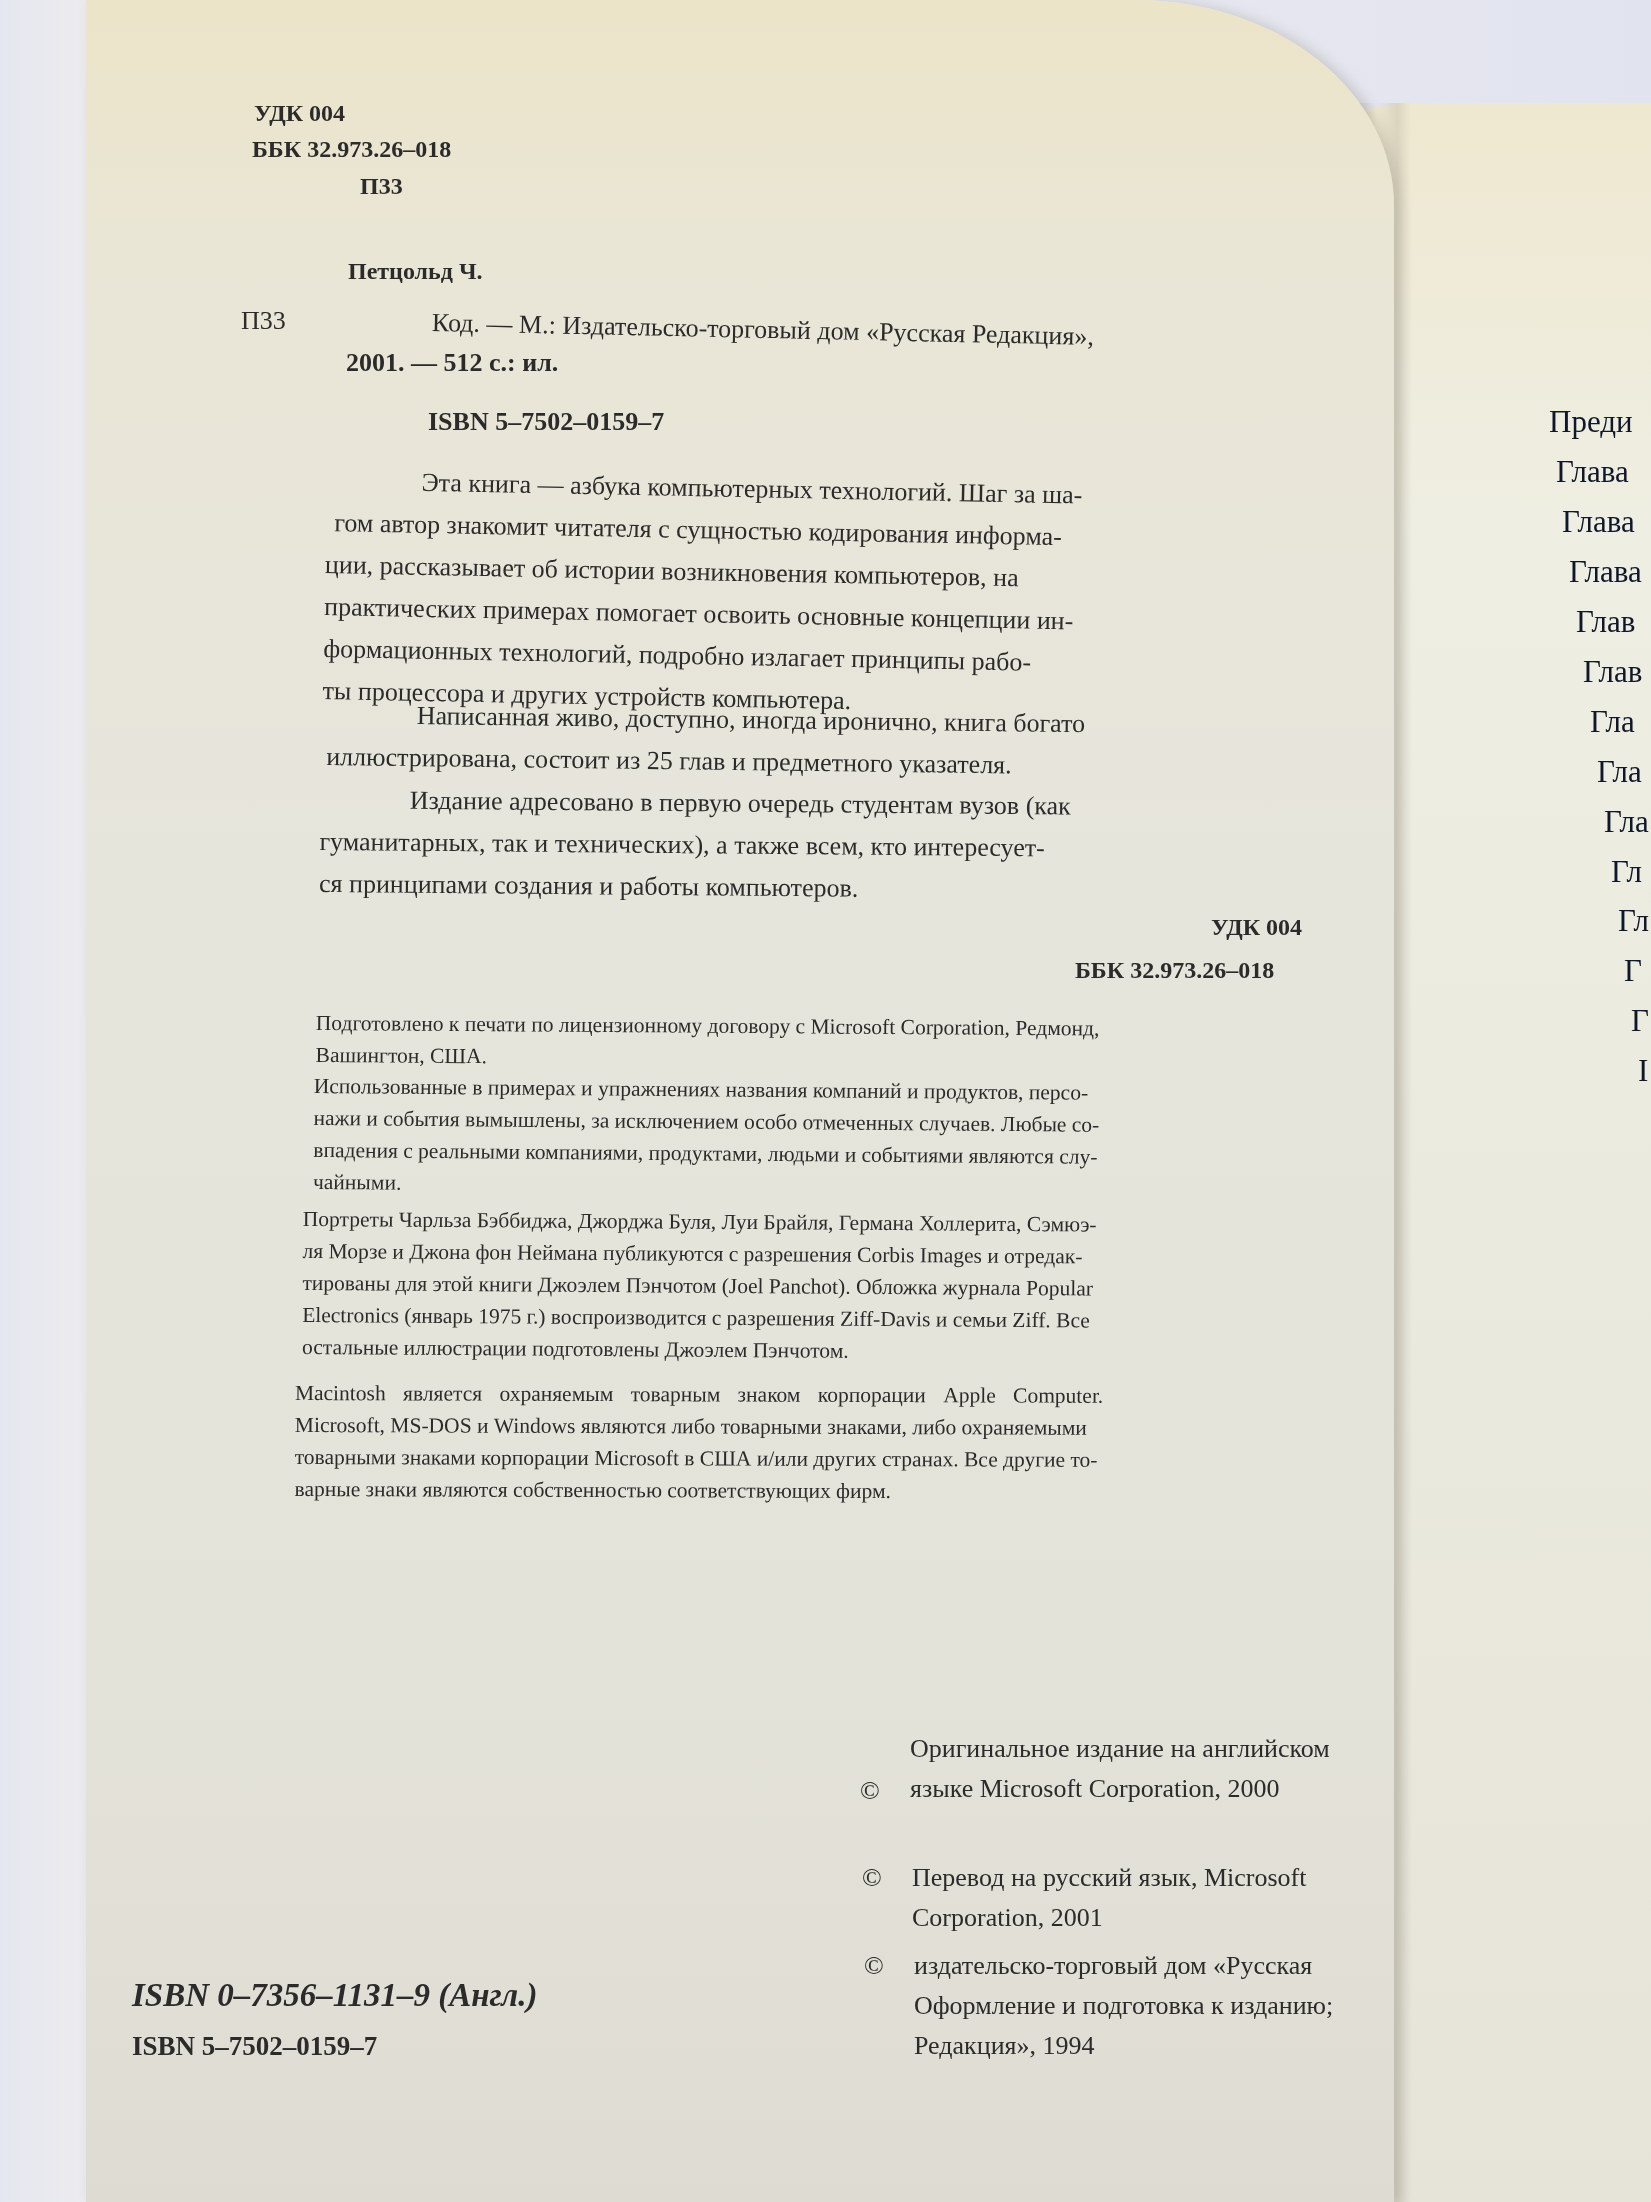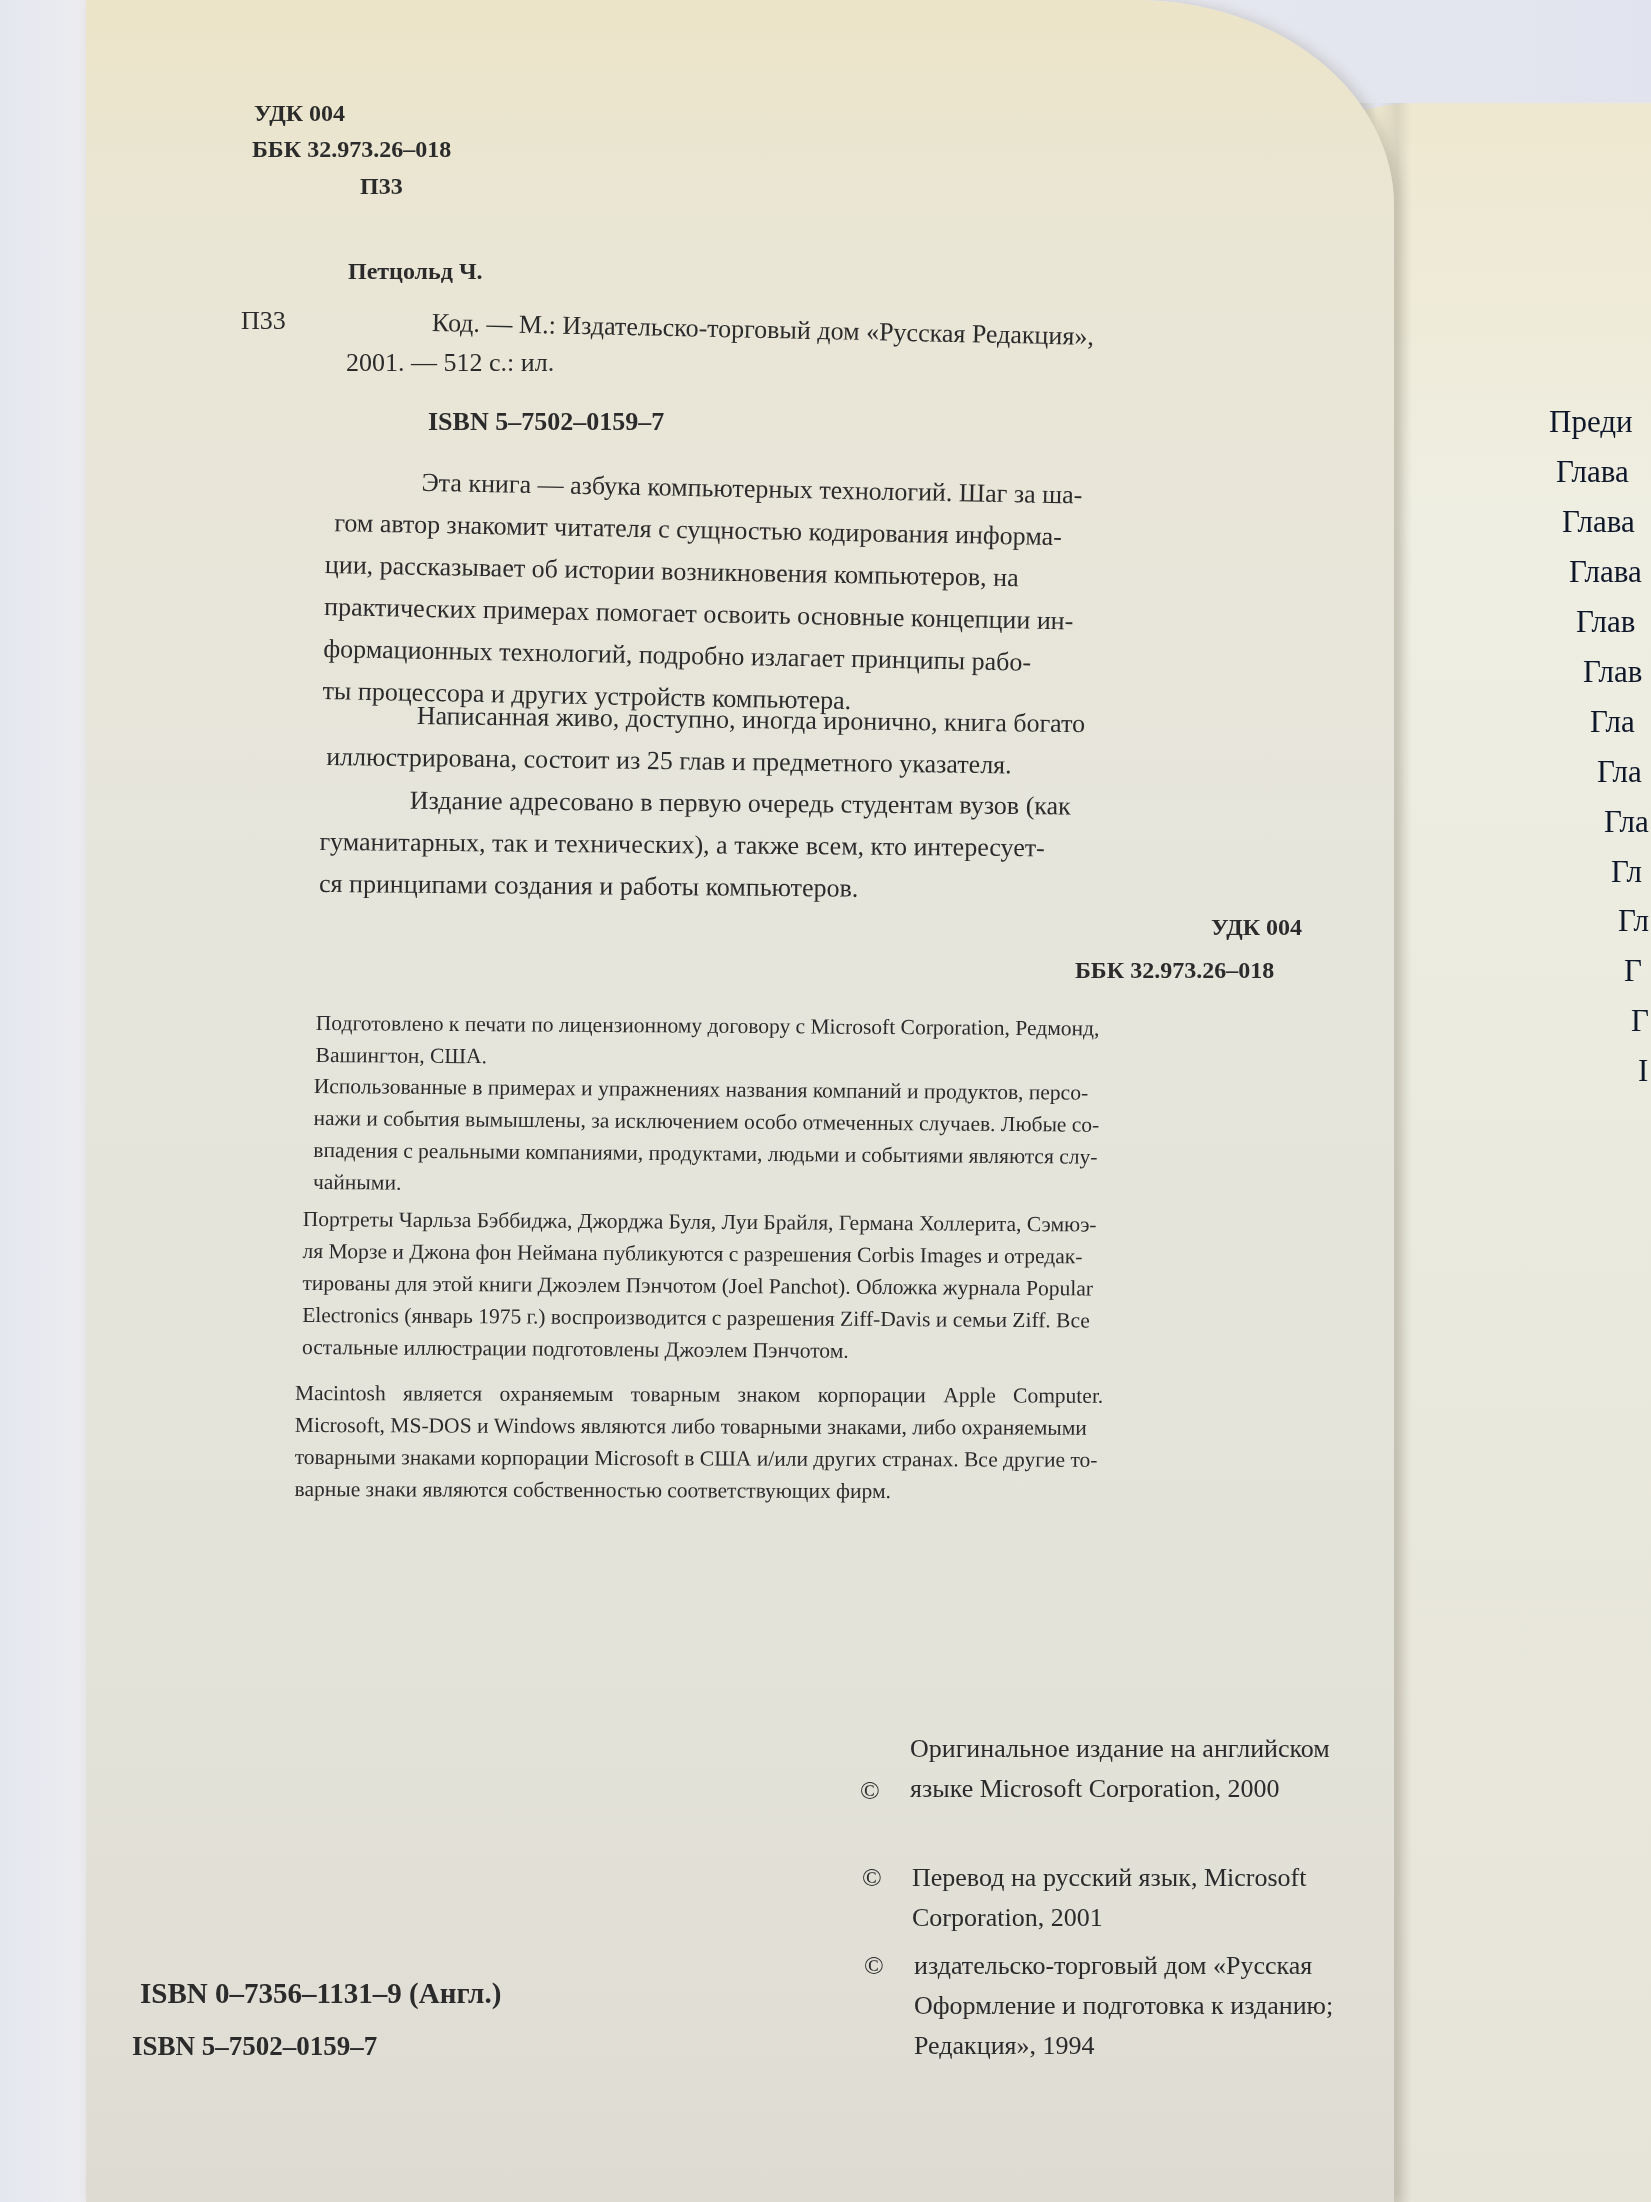--- a/index.html
+++ b/index.html
@@ -64,21 +64,21 @@
 <div class="page"></div>
 
 <div class="t lib bold" style="left:254px;top:96px;">УДК  004</div>
 <div class="t lib bold" style="left:252px;top:132px;">ББК  32.973.26–018</div>
 <div class="t lib bold" style="left:360px;top:169px;">П33</div>
 
 <div class="t lib bold" style="left:348px;top:254px;font-family:Liberation Serif, serif;">Петцольд Ч.</div>
 
 <div class="t" style="left:241px;top:306px;font-size:26px;">П33</div>
 <div class="t" style="left:432px;top:308px;font-size:26px;transform:rotate(1.2deg);transform-origin:left;">Код. — М.: Издательско-торговый дом «Русская Редакция»,</div>
-<div class="t" style="left:346px;top:348px;font-size:26px;">2001. — 512 с.: ил.</div>
+<div class="t" style="left:346px;top:348px;font-size:26px;font-weight:bold;">2001. — 512 с.: ил.</div>
 <div class="t bold" style="left:428px;top:407px;font-size:26px;">ISBN 5–7502–0159–7</div>
 
 <div class="t body-text" style="left:327px;top:460px;transform:rotate(1.1deg);transform-origin:left top;">
   <span class="line" style="padding-left:95px;">Эта книга — азбука компьютерных технологий. Шаг за ша-</span>
   <span class="line" style="padding-left:8.6px;">гом автор знакомит читателя с сущностью кодирования информа-</span>
   <span class="line">ции, рассказывает об истории возникновения компьютеров, на</span>
   <span class="line">практических примерах помогает освоить основные концепции ин-</span>
   <span class="line">формационных технологий, подробно излагает принципы рабо-</span>
   <span class="line">ты процессора и других устройств компьютера.</span>
 </div>
@@ -130,15 +130,15 @@
     <span class="line">Corporation, 2001</span>
   </div>
   <div class="t copy-text" style="left:864px;top:1946px;">©</div>
   <div class="t copy-text" style="left:914px;top:1946px;">
     <span class="line">издательско-торговый дом «Русская</span>
     <span class="line">Оформление и подготовка к изданию;</span>
     <span class="line">Редакция», 1994</span>
   </div>
 </div>
 
-<div class="t bold" style="left:140px;top:1977px;font-size:29px;">ISBN 0–7356–1131–9 (Англ.)</div>
+<div class="t bold" style="left:132px;top:1977px;font-size:33px;font-style:italic;">ISBN 0–7356–1131–9 (Англ.)</div>
 <div class="t bold" style="left:132px;top:2031px;font-size:27px;">ISBN 5–7502–0159–7</div>
 
 
 </body></html>

